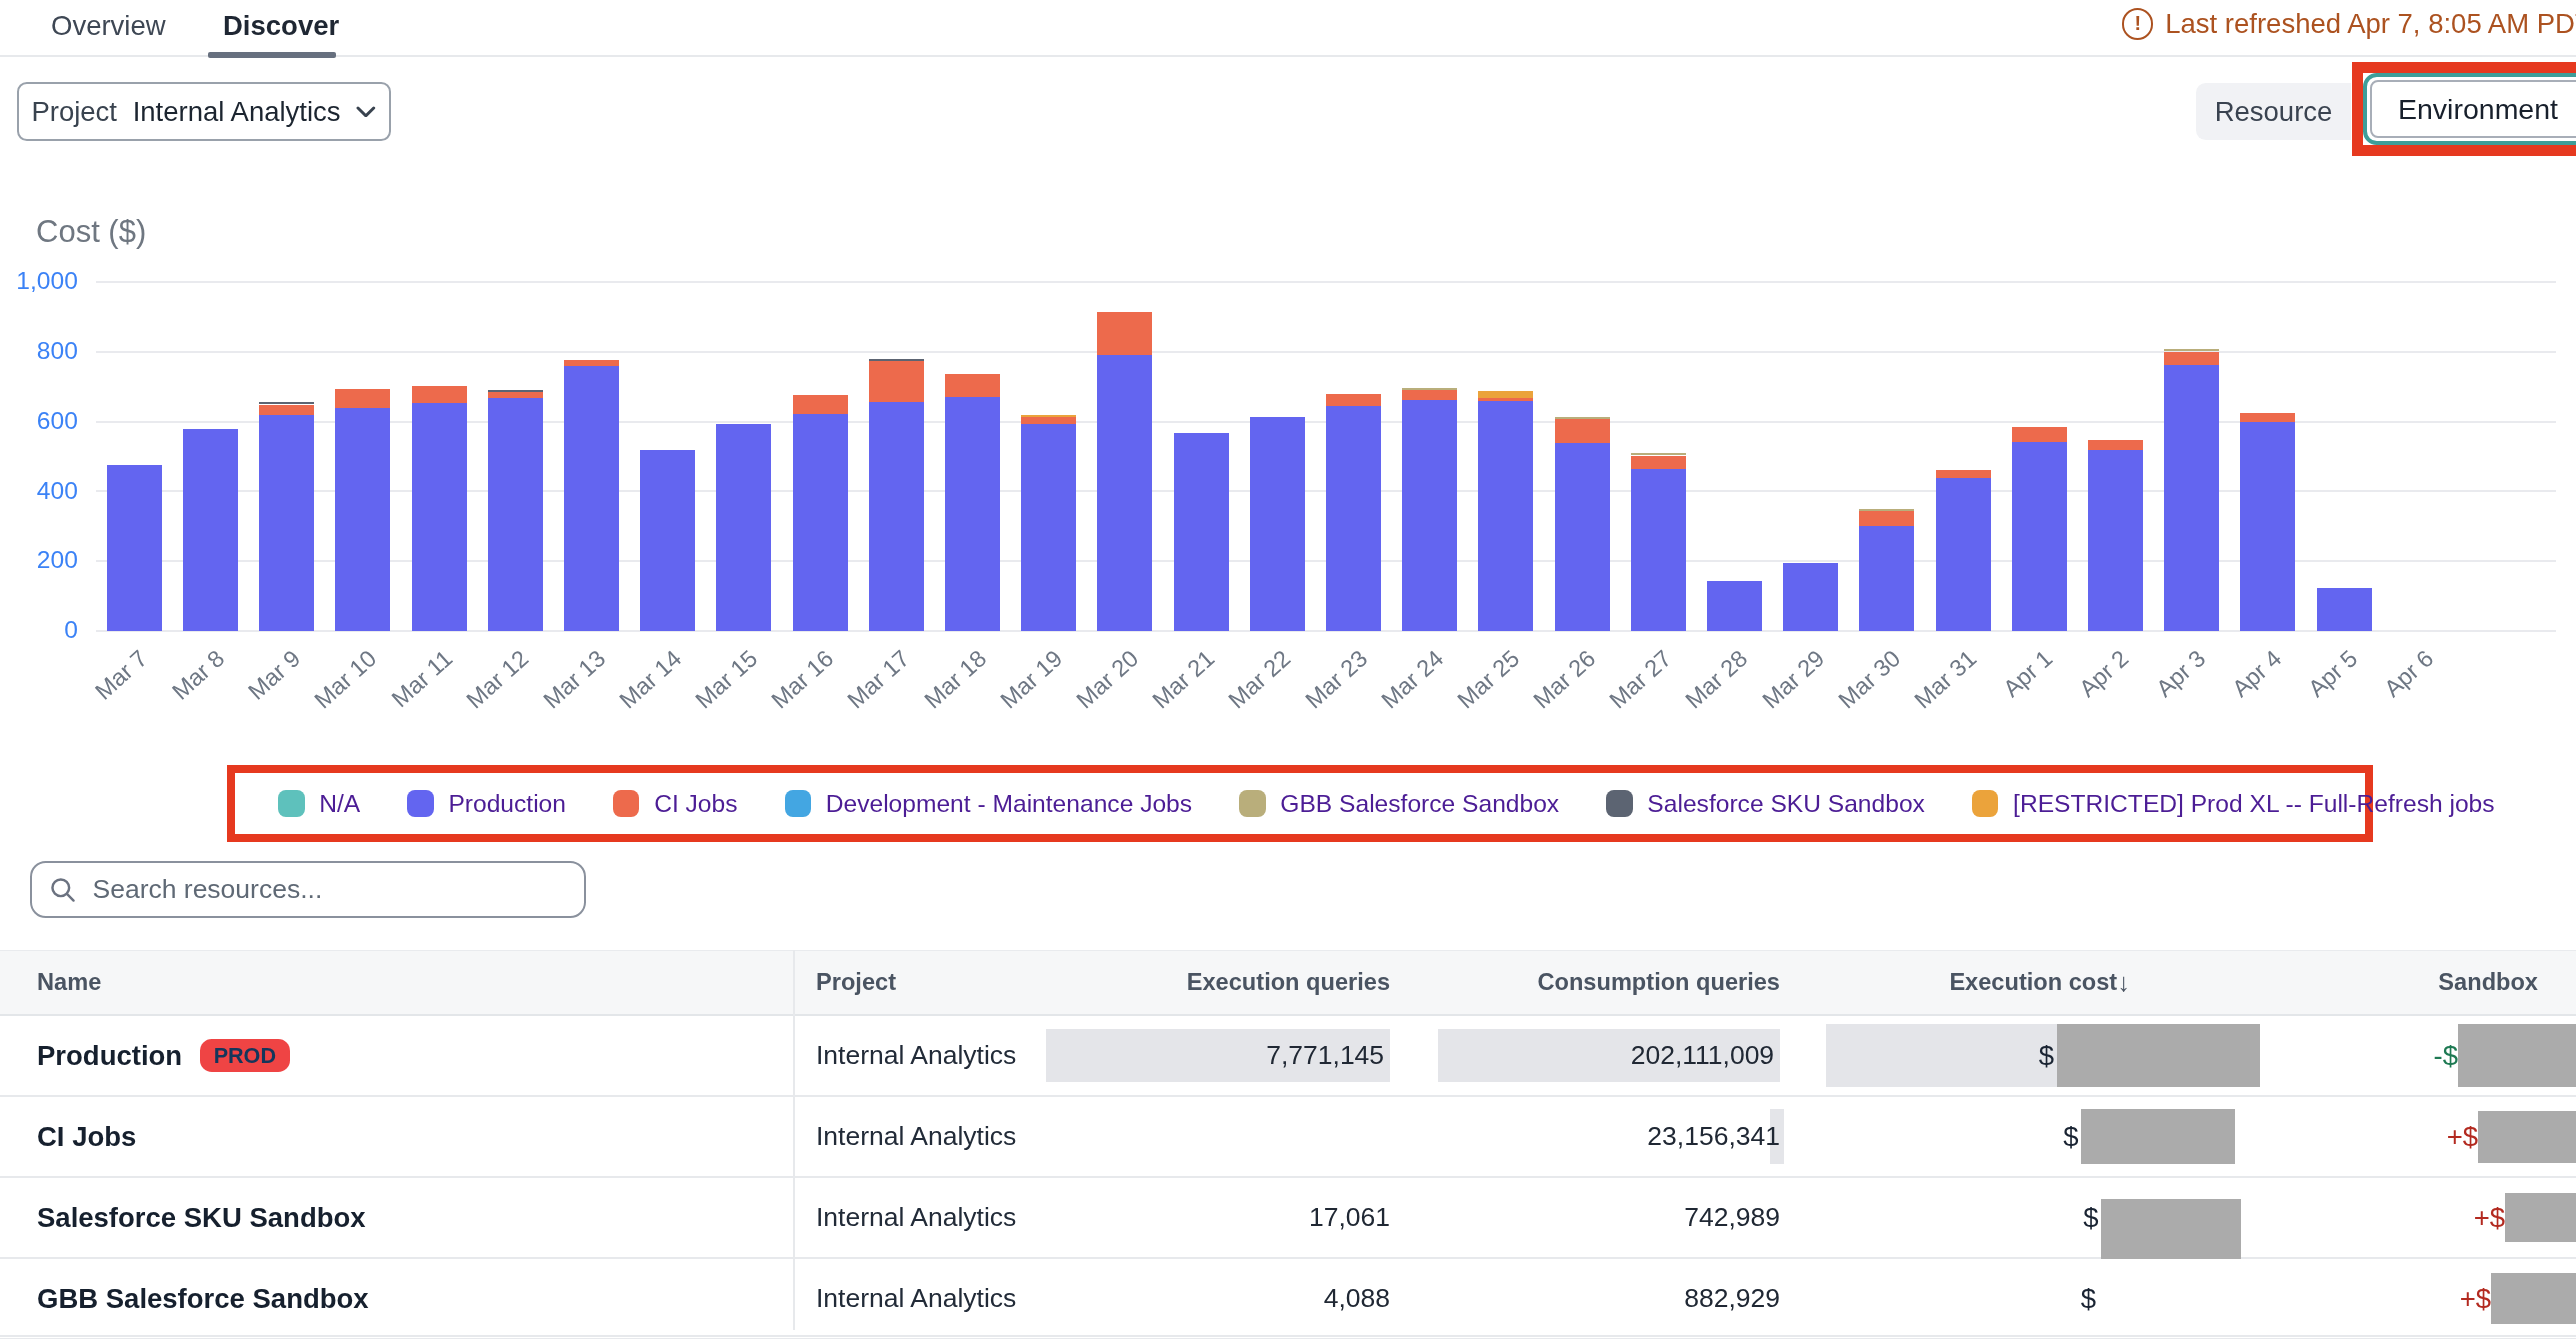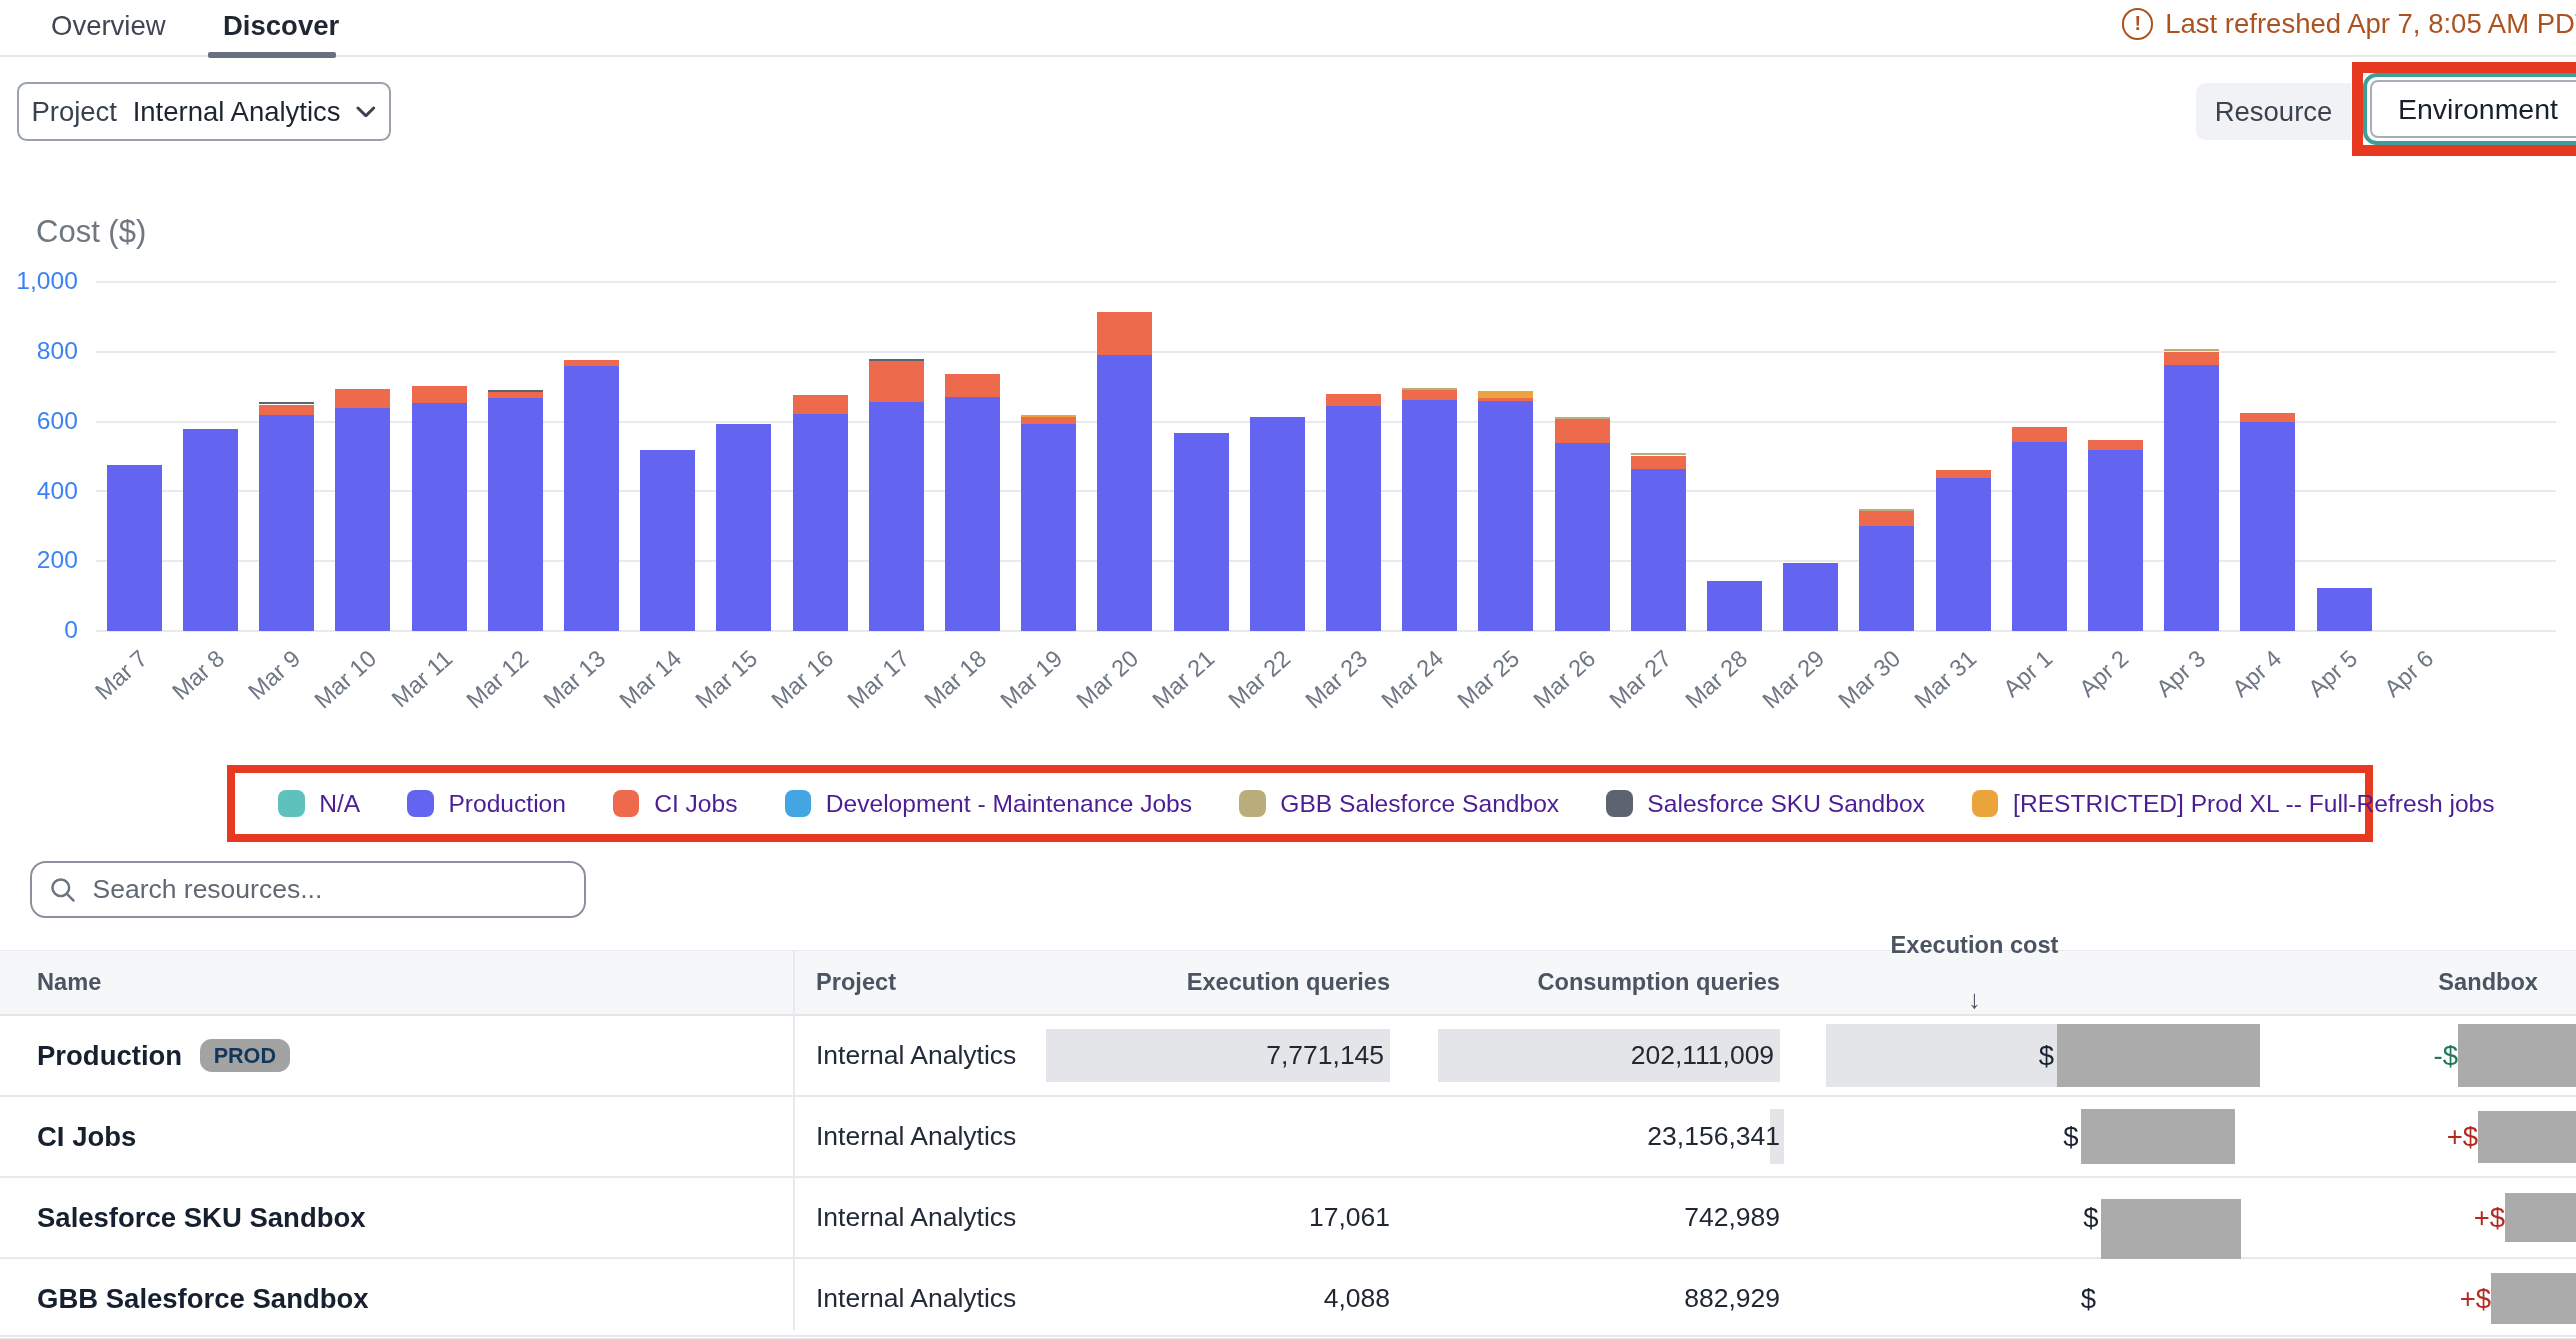--- a/index.html
+++ b/index.html
@@ -58,28 +58,28 @@
 
   
   .table{position:absolute;left:0;top:950px;width:2576px;}
   .thead{position:relative;height:63px;background:#F6F7F8;border-top:1px solid #E9EBEE;border-bottom:2px solid #E3E6E9;
          font-size:23.6px;font-weight:700;color:#4A5462;}
   .thead div{position:absolute;top:0;height:63px;display:flex;align-items:center;}
   .h-name{left:37px;}
   .h-project{left:816px;}
   .h-exq{left:1003px;width:387px;justify-content:flex-end;}
   .h-cnq{left:1416px;width:364px;justify-content:flex-end;}
-  .h-cost{left:1819px;width:311px;justify-content:flex-end;gap:26px;flex-direction:column;}
+  .h-cost{left:1819px;width:311px;justify-content:flex-end;gap:0;}
   .h-change{left:2389px;width:149px;justify-content:flex-end;}
   .sort-arrow{font-weight:400;font-size:25.6px;color:#4A5462;}
 
   .trow{position:relative;height:79px;border-bottom:2px solid #E7E9EC;background:#fff;}
   .trow > div{position:absolute;top:0;height:79px;display:flex;align-items:center;}
   .c-name{left:37px;width:728px;gap:17.7px;font-size:27.5px;font-weight:700;color:#16202E;}
-  .badge{background:#a3a3a3;color:#14365B;font-size:21.6px;font-weight:700;border-radius:11.8px;padding:5.9px 13.8px;line-height:1;}
+  .badge{background:#ef4444;color:#14365B;font-size:21.6px;font-weight:700;border-radius:11.8px;padding:5.9px 13.8px;line-height:1;}
   .c-project{left:816px;width:551px;font-size:26.5px;color:#222B38;}
   .c-exq{left:1003px;width:387px;justify-content:flex-end;font-size:26.5px;color:#202834;}
   .c-cnq{left:1416px;width:364px;justify-content:flex-end;font-size:26.5px;color:#202834;}
   .cell-hl{display:flex;align-items:center;justify-content:flex-end;height:53px;background:#E4E5E9;box-sizing:border-box;padding-right:5.9px;}
   .hl-exq{width:344px;}
   .hl-cnq{width:342px;}
   .numwrap{position:relative;display:inline-block;}
   .numwrap .mini{position:absolute;right:-3.9px;top:-11.8px;width:13.8px;height:55px;background:#E4E5E9;z-index:0;}
   .numwrap b{position:relative;z-index:1;font-weight:400;}
 

